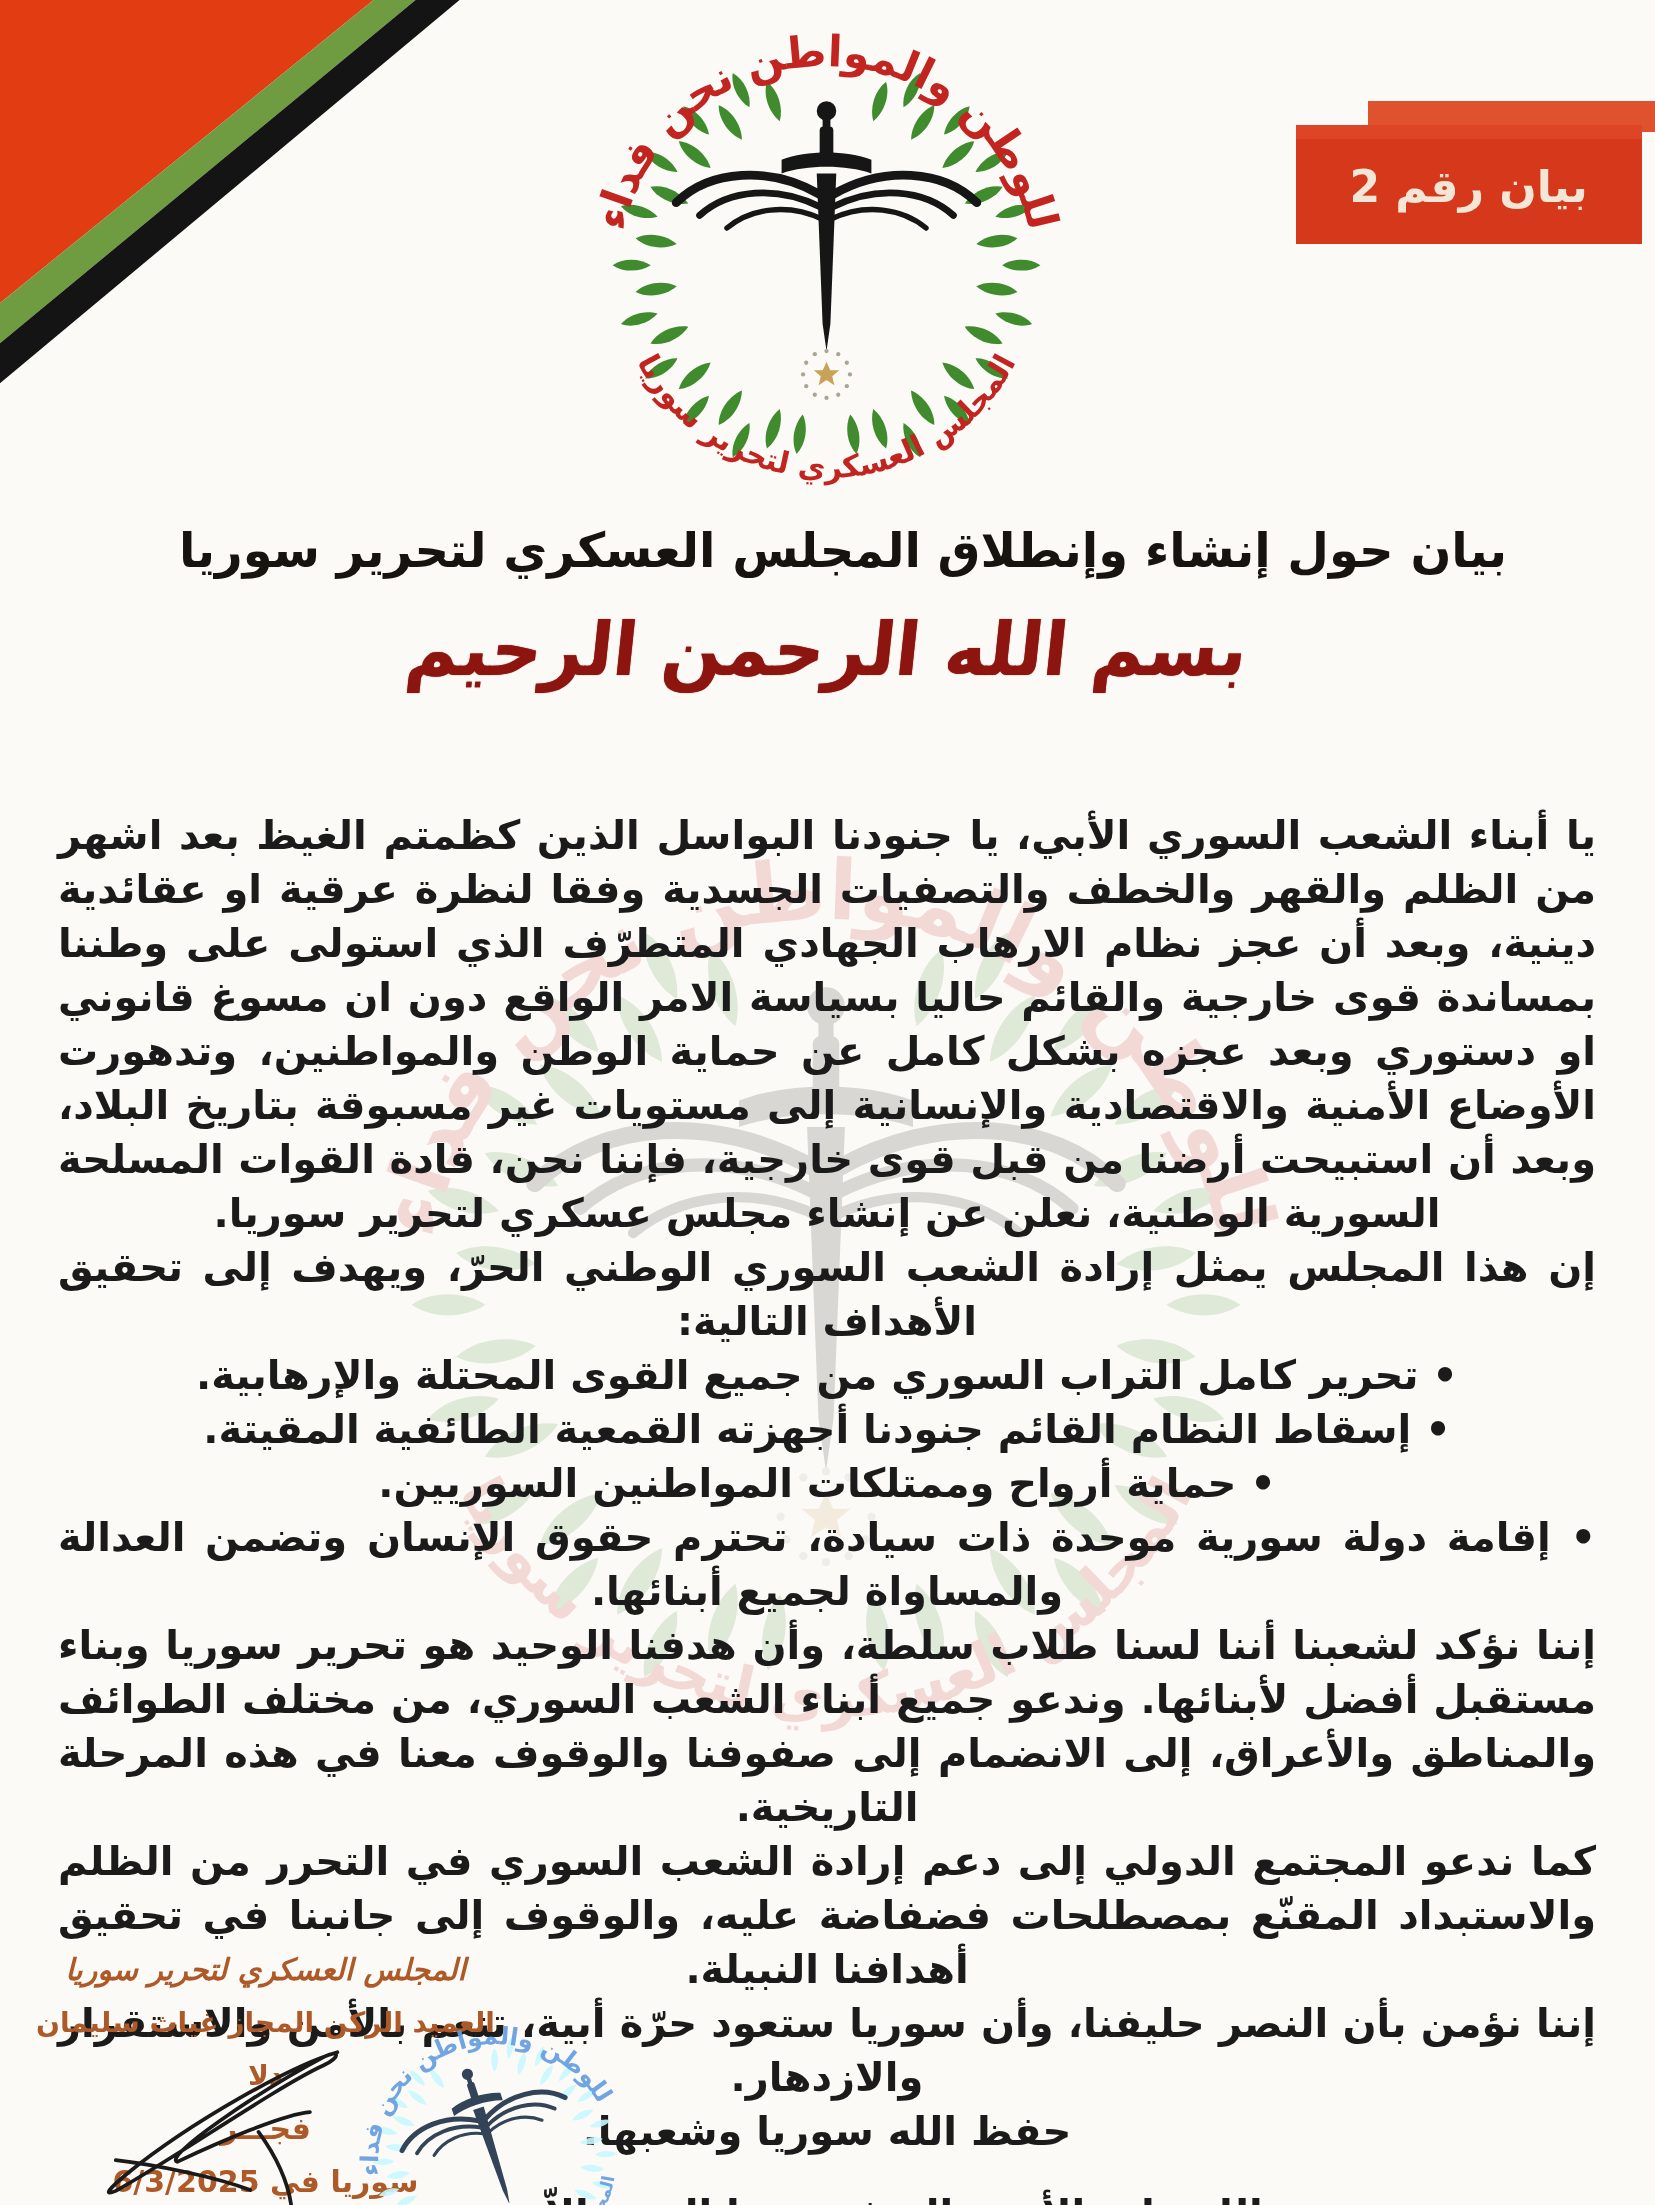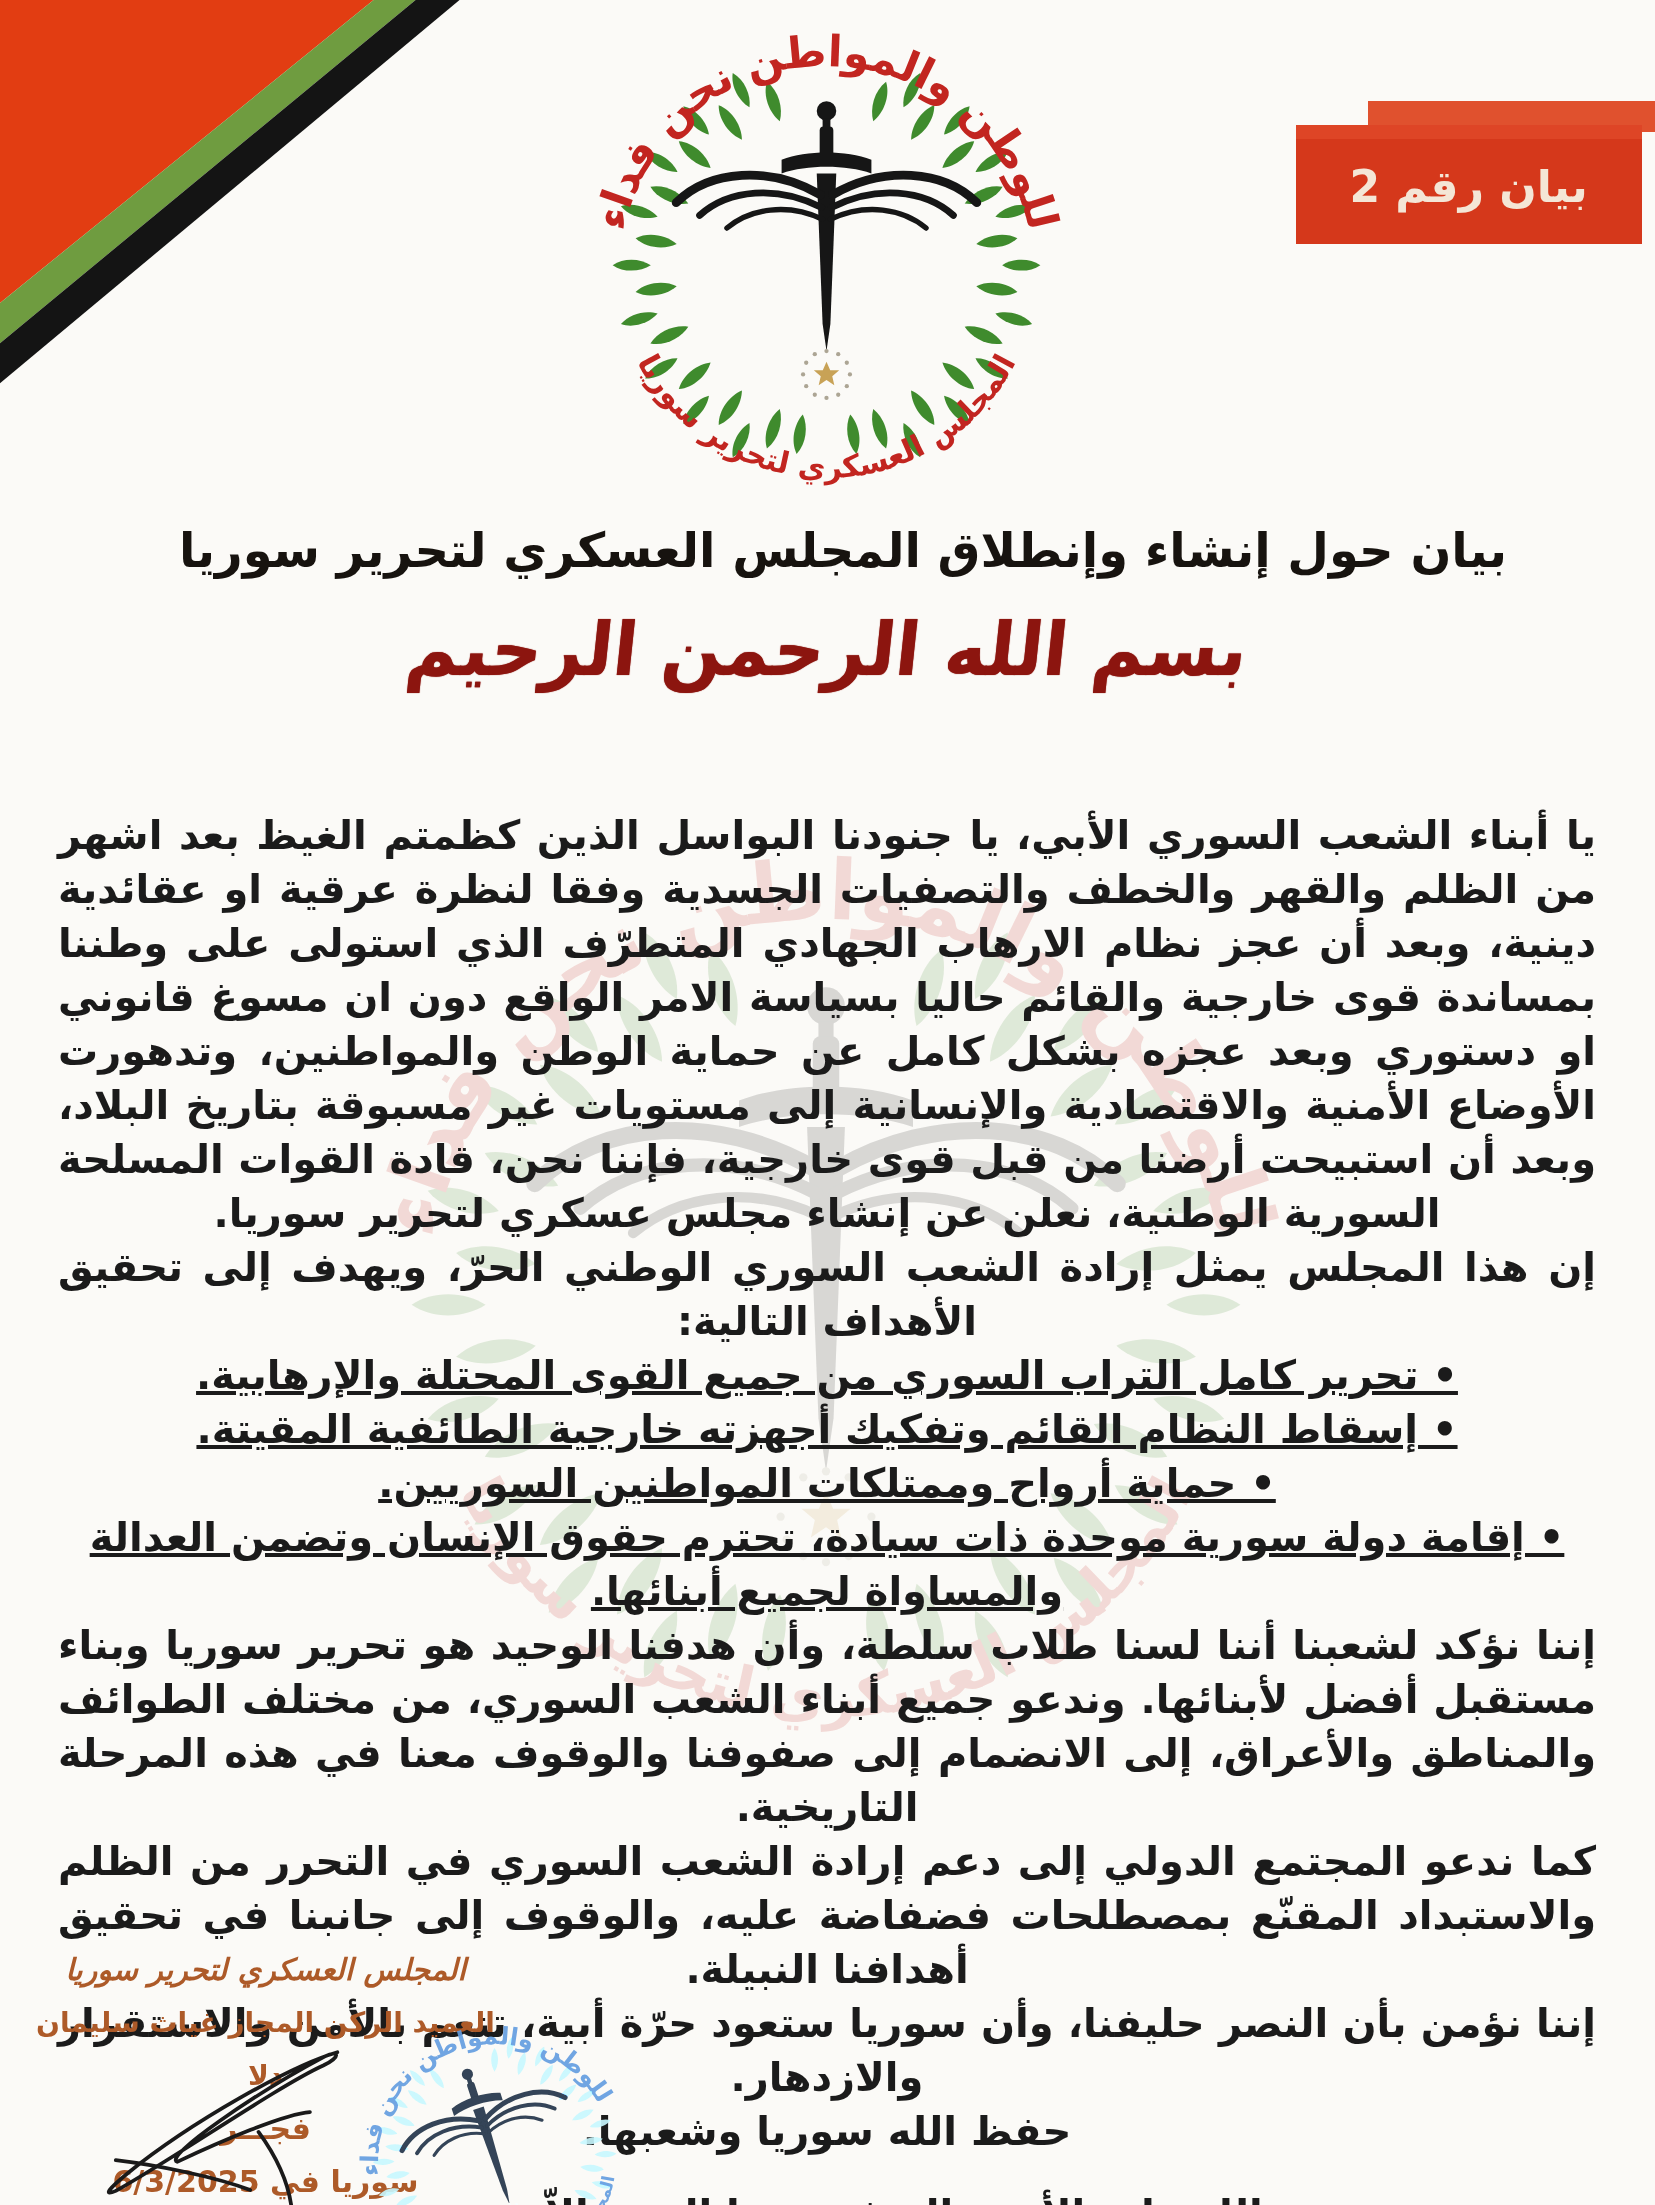--- a/index.html
+++ b/index.html
@@ -38,21 +38,21 @@
     font-size:71px; font-weight:bold; color:#8c150f;
     transform:skewX(-6deg) scaleY(1.04); text-shadow:0 0 1px #8c150f;
   }
   
   .body{
     position:absolute; top:808px; left:59px; right:59px;
     font-size:40px; font-weight:bold; color:#1b1b1b; line-height:54px;
     text-align:justify; text-align-last:center;
   }
   .body p{margin:0;}
-  .goal{text-align:center;text-decoration:underline;}
+  .goal{}
   .dua{margin-top:29px; text-align:center;}
   
   .sig-block{
     position:absolute; top:1943px; left:25px; width:483px;
     color:#ad5a28; font-weight:bold; text-align:center; line-height:53px;
   }
   .sig-org{font-size:30px;font-style:italic;}
   .sig-name{font-size:28px;}
   .sig-word{font-size:30px; letter-spacing:1px;}
   .sig-date{font-size:30px;}
@@ -174,21 +174,21 @@
     <use href="#emblem"></use>
   </svg>
 
   <div class="title">بيان حول إنشاء وإنطلاق المجلس العسكري لتحرير سوريا</div>
   <div class="basmala">بسم الله الرحمن الرحيم</div>
 
   <div class="body">
     <p>يا أبناء الشعب السوري الأبي، يا جنودنا البواسل الذين كظمتم الغيظ بعد اشهر من الظلم والقهر والخطف والتصفيات الجسدية وفقا لنظرة عرقية او عقائدية دينية، وبعد أن عجز نظام الارهاب الجهادي المتطرّف الذي استولى على وطننا بمساندة قوى خارجية والقائم حاليا بسياسة الامر الواقع دون ان مسوغ قانوني او دستوري وبعد عجزه بشكل كامل عن حماية الوطن والمواطنين، وتدهورت الأوضاع الأمنية والاقتصادية والإنسانية إلى مستويات غير مسبوقة بتاريخ البلاد، وبعد أن استبيحت أرضنا من قبل قوى خارجية، فإننا نحن، قادة القوات المسلحة السورية الوطنية، نعلن عن إنشاء مجلس عسكري لتحرير سوريا.</p>
     <p class="intro">إن هذا المجلس يمثل إرادة الشعب السوري الوطني الحرّ، ويهدف إلى تحقيق الأهداف التالية:</p>
     <div class="goal">• تحرير كامل التراب السوري من جميع القوى المحتلة والإرهابية.</div>
-    <div class="goal">• إسقاط النظام القائم وتفكيك أجهزته خارجية الطائفية المقيتة.</div>
+    <div class="goal">• إسقاط النظام القائم جنودنا أجهزته القمعية الطائفية المقيتة.</div>
     <div class="goal">• حماية أرواح وممتلكات المواطنين السوريين.</div>
     <div class="goal">• إقامة دولة سورية موحدة ذات سيادة، تحترم حقوق الإنسان وتضمن العدالة والمساواة لجميع أبنائها.</div>
     <p>إننا نؤكد لشعبنا أننا لسنا طلاب سلطة، وأن هدفنا الوحيد هو تحرير سوريا وبناء مستقبل أفضل لأبنائها. وندعو جميع أبناء الشعب السوري، من مختلف الطوائف والمناطق والأعراق، إلى الانضمام إلى صفوفنا والوقوف معنا في هذه المرحلة التاريخية.</p>
     <p>كما ندعو المجتمع الدولي إلى دعم إرادة الشعب السوري في التحرر من الظلم والاستبداد المقنّع بمصطلحات فضفاضة عليه، والوقوف إلى جانبنا في تحقيق أهدافنا النبيلة.</p>
     <p>إننا نؤمن بأن النصر حليفنا، وأن سوريا ستعود حرّة أبية، تنعم بالأمن والاستقرار والازدهار.</p>
     <p>حفظ الله سوريا وشعبها.</p>
     <div class="dua">والله ولي الأمر والتوفيق وما النصر إلاّ من عنده</div>
   </div>
 
   <div class="sig-block">

